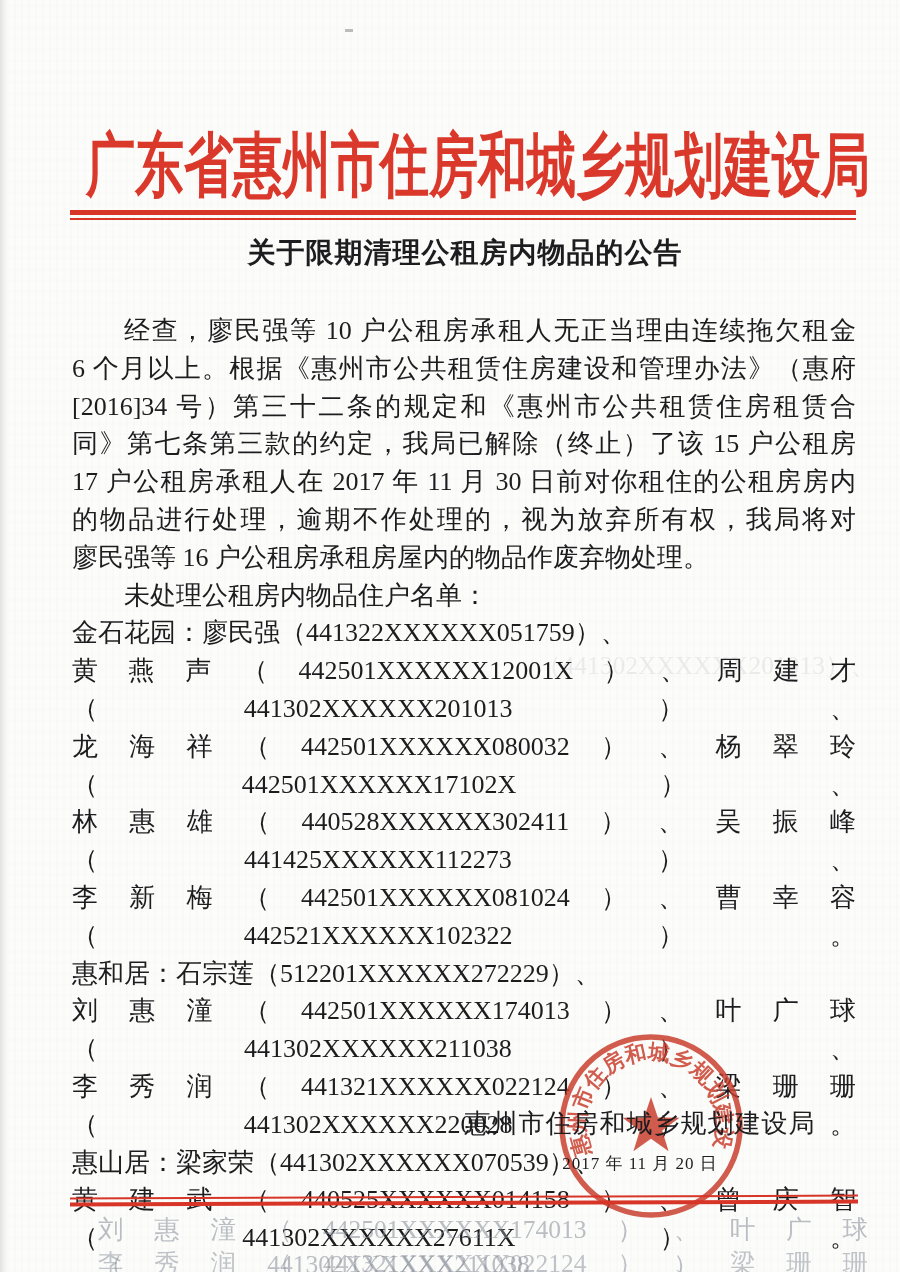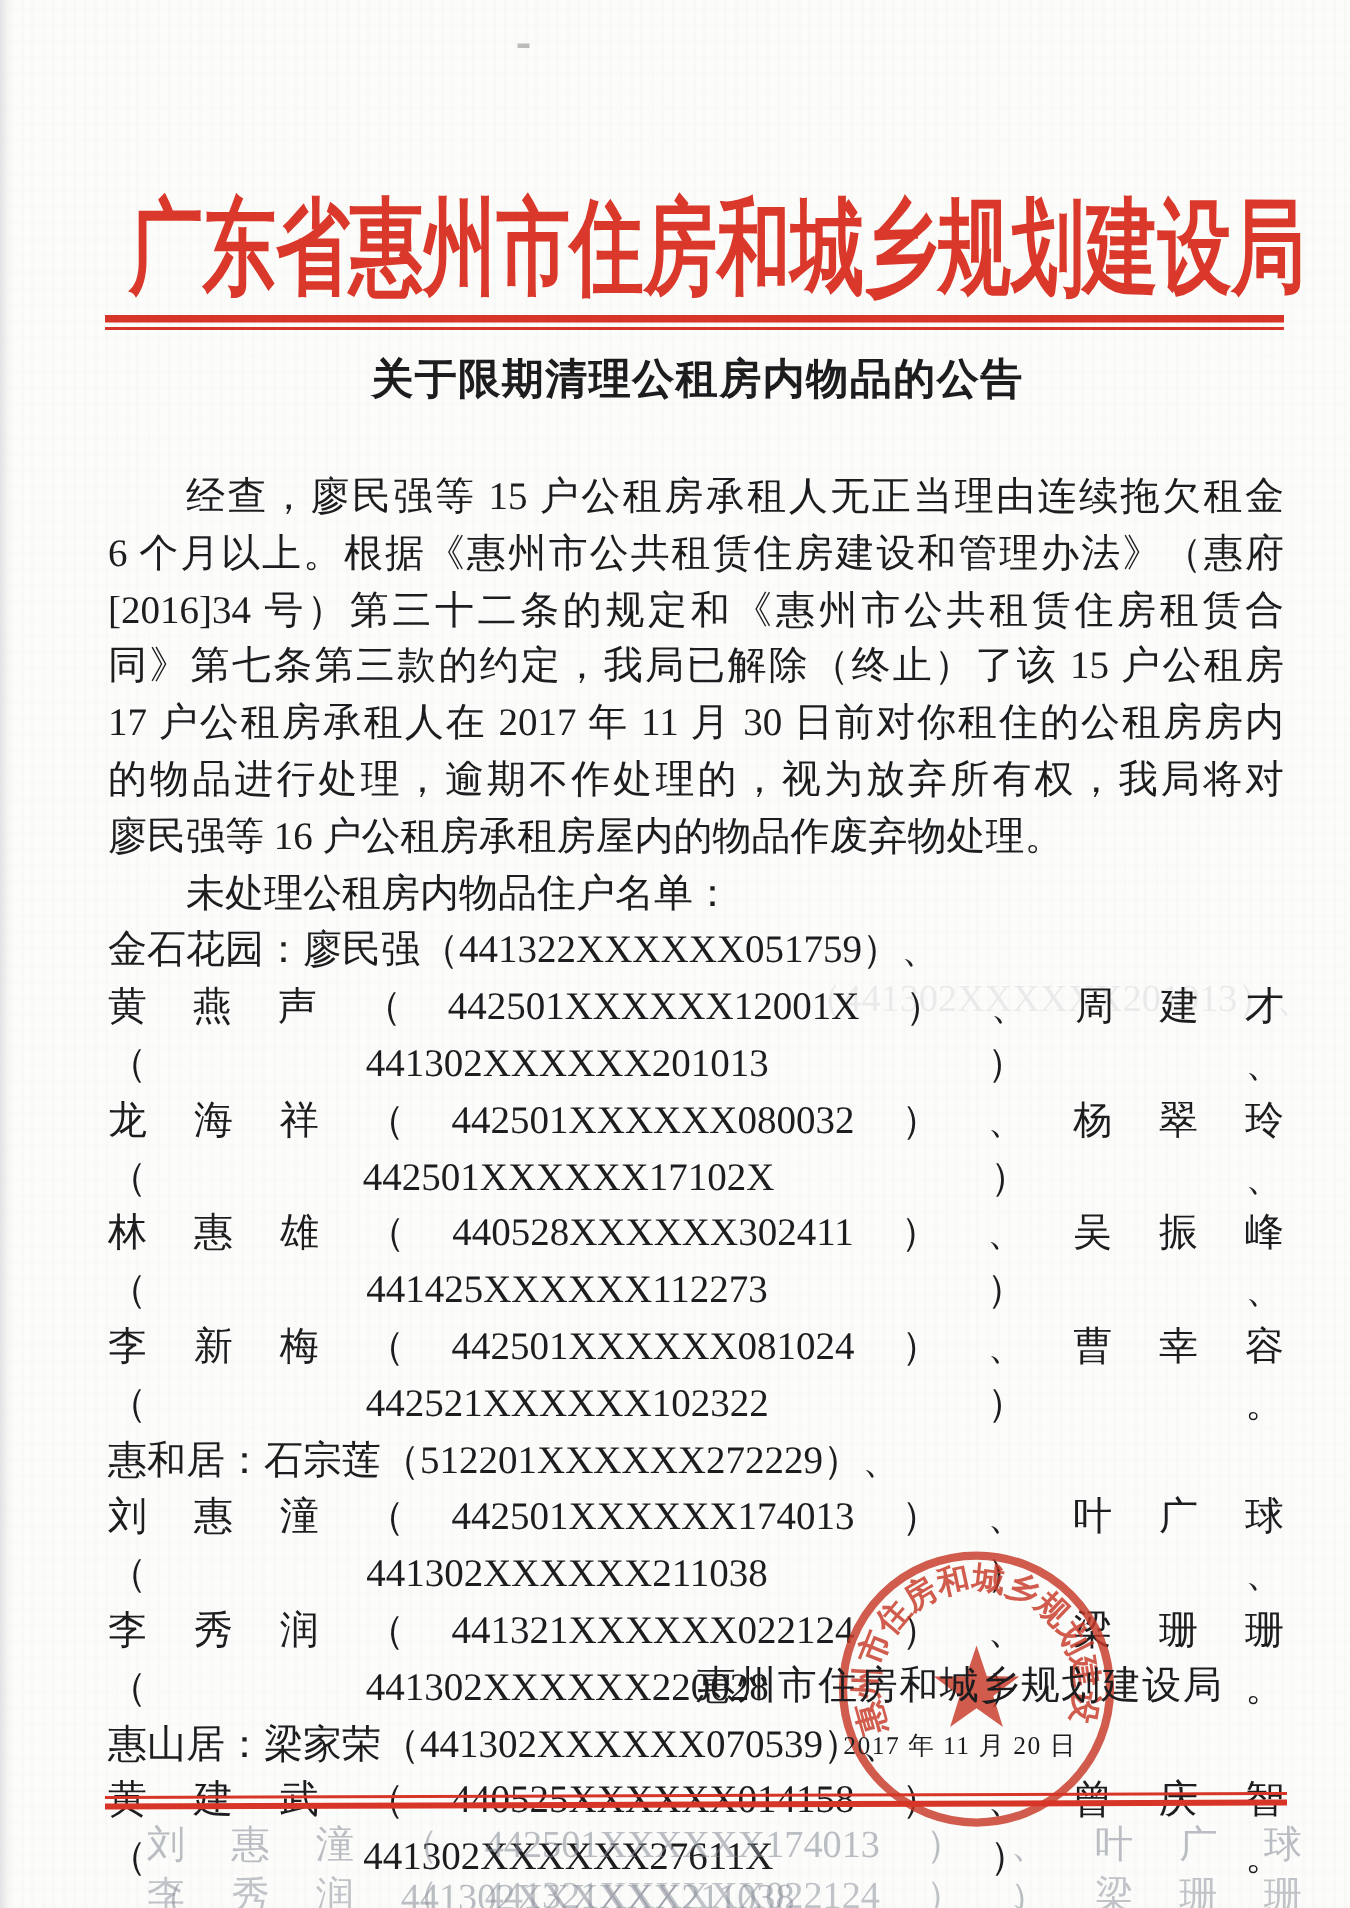--- a/index.html
+++ b/index.html
@@ -94,21 +94,21 @@
 
   <div class="rule-top" style="top:210px">
     <div class="thick"></div>
     <div class="thin"></div>
   </div>
 
   <div class="notice-title">关于限期清理公租房内物品的公告</div>
 
   <div class="bodytext">
     <div>
-        <div class="bline full indent">经查，廖民强等 15 户公租房承租人无正当理由连续拖欠租金</div>
+        <div class="bline full indent">经查，廖民强等 10 户公租房承租人无正当理由连续拖欠租金</div>
         <div class="bline full">6 个月以上。根据《惠州市公共租赁住房建设和管理办法》（惠府</div>
         <div class="bline full">[2016]34 号）第三十二条的规定和《惠州市公共租赁住房租赁合</div>
         <div class="bline full">同》第七条第三款的约定，我局已解除（终止）了该 15 户公租房</div>
         <div class="bline full">17 户公租房承租人在 2017 年 11 月 30 日前对你租住的公租房房内</div>
         <div class="bline full">的物品进行处理，逾期不作处理的，视为放弃所有权，我局将对</div>
         <div class="bline">廖民强等 16 户公租房承租房屋内的物品作废弃物处理。</div>
         <div class="bline indent">未处理公租房内物品住户名单：</div>
       </div>
     <div>
         <div class="bline">金石花园：廖民强（441322XXXXXX051759）、</div>

